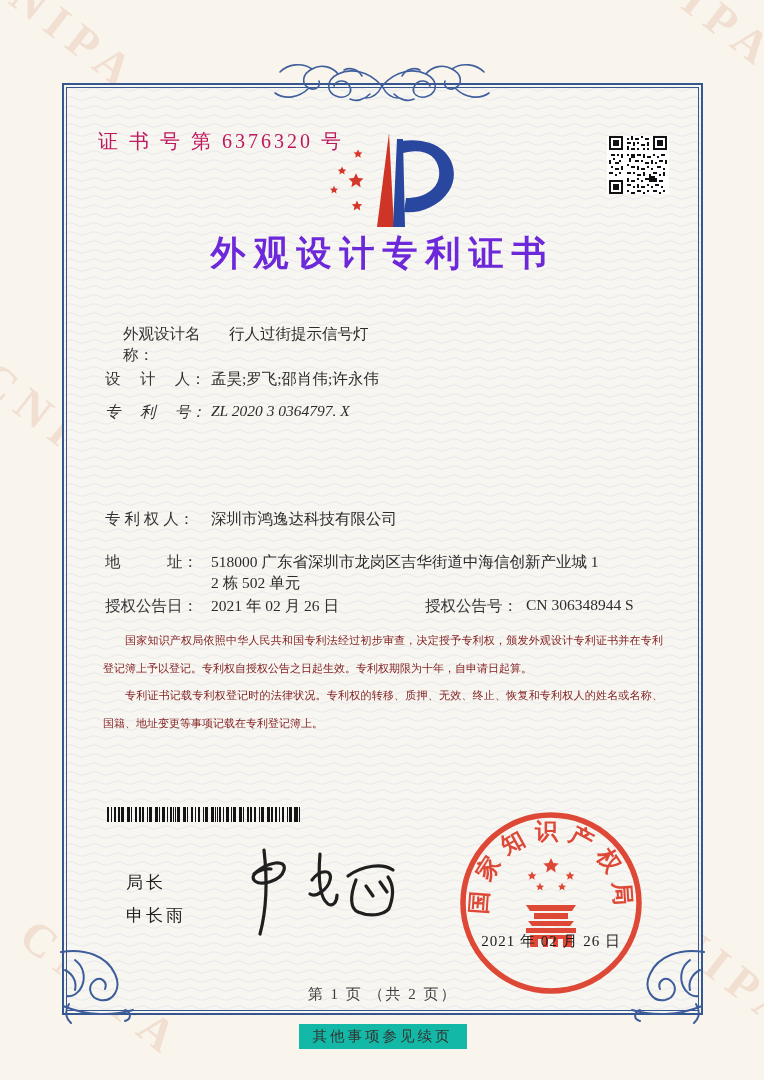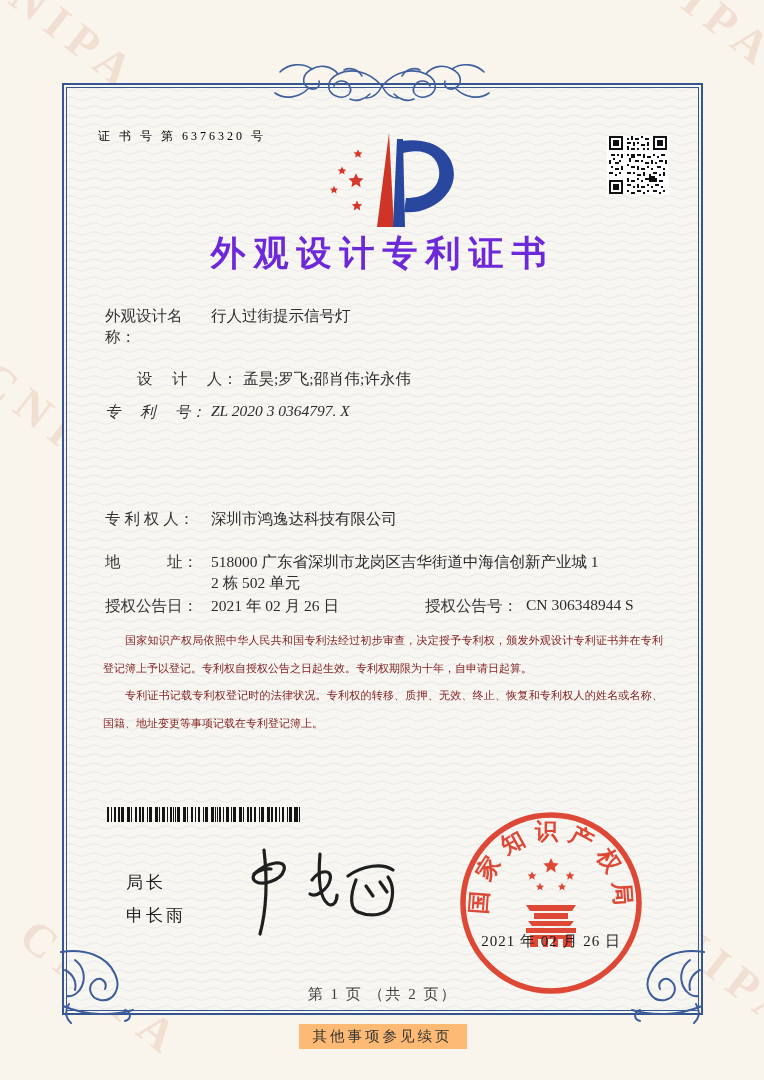--- a/index.html
+++ b/index.html
@@ -21,21 +21,21 @@
   .frame{
     position:absolute;left:62px;top:83px;width:641px;height:932px;
     border:2.5px solid #35568e;background:#f8f6f1;box-sizing:border-box;
   }
   .frame-inner{
     position:absolute;inset:2px;border:1px solid #35568e;
   }
   .waves{position:absolute;inset:0;width:100%;height:100%;}
   
   .cert-no{
-    position:absolute;left:98px;top:128px;font-size:12px;color:#000000;
+    position:absolute;left:98px;top:128px;font-size:20px;color:#be185d;
     letter-spacing:3px;
   }
   .big-title{
     position:absolute;left:62px;top:230px;width:641px;text-align:center;
     font-size:35px;font-weight:700;color:#6d28d9;letter-spacing:8px;
   }
   .frow{position:absolute;left:105px;width:565px;font-size:15.5px;color:#333;}
   .flabel{display:inline-block;width:106px;vertical-align:top;color:#333;}
   .fvalue{display:inline-block;vertical-align:top;max-width:440px;color:#2c2c2c;}
   .fpair2{position:absolute;left:320px;top:0;}
@@ -63,21 +63,21 @@
     font-size:15px;color:#1b1b1b;letter-spacing:1px;z-index:6;
   }
   .page-num{
     position:absolute;left:62px;top:985px;width:641px;text-align:center;
     font-size:15px;color:#3f3f3f;letter-spacing:2px;
   }
   .cont-note{
     position:absolute;left:62px;top:1024px;width:641px;text-align:center;
   }
   .cont-note span{
-    display:inline-block;background:#fdba74;padding:3px 14px;
+    display:inline-block;background:#14b8a6;padding:3px 14px;
     font-size:14.5px;color:#333;letter-spacing:3px;
   }
   .ornament-top{position:absolute;left:272px;top:62px;z-index:3;}
   .flourish{position:absolute;z-index:3;}
   .logo{position:absolute;left:320px;top:125px;}
   .qr{position:absolute;left:607px;top:136px;}
 </style>
 </head>
 <body>
 
@@ -166,24 +166,24 @@
       <path d="M1 1h5v5h-5z M23 1h5v5h-5z M1 23h5v5h-5z"></path>
     </g>
     <g fill="#111111">
       <path d="M2 2h3v3h-3z M24 2h3v3h-3z M2 24h3v3h-3z"></path>
       <path d="M9 1h1v1h-1z M11 0h1v2h-1z M13 1h2v1h-2z M16 0h1v1h-1z M18 1h2v1h-2z M9 3h2v1h-2z M12 3h1v2h-1z M14 3h1v1h-1z M16 4h2v1h-2z M19 3h1v2h-1z M9 5h1v2h-1z M11 6h2v1h-2z M14 6h1v1h-1z M17 6h1v1h-1z M19 6h1v1h-1z M1 9h2v1h-2z M4 9h1v1h-1z M6 9h1v2h-1z M0 12h1v2h-1z M2 11h1v1h-1z M3 13h2v1h-2z M5 12h1v1h-1z M1 15h1v1h-1z M3 16h2v1h-2z M6 15h1v2h-1z M0 18h2v1h-2z M3 19h1v1h-1z M5 18h1v1h-1z M9 9h1v1h-1z M11 9h2v2h-2z M14 9h2v1h-2z M17 9h1v2h-1z M19 10h2v1h-2z M22 9h1v1h-1z M24 10h1v1h-1z M26 9h2v1h-2z M10 11h1v2h-1z M13 12h2v1h-2z M16 12h1v1h-1z M18 13h2v1h-2z M21 12h1v2h-1z M23 13h1v1h-1z M25 12h2v1h-2z M28 12h1v2h-1z M9 14h1v1h-1z M11 15h2v1h-2z M14 15h1v2h-1z M16 16h2v1h-2z M19 15h1v1h-1z M21 16h1v1h-1z M24 15h2v1h-2z M27 16h1v1h-1z M9 18h2v1h-2z M12 18h1v1h-1z M14 19h2v1h-2z M17 18h1v2h-1z M20 19h1v1h-1z M22 18h2v1h-2z M25 19h1v1h-1z M27 18h1v2h-1z M9 21h1v2h-1z M11 22h2v1h-2z M14 21h1v1h-1z M16 22h1v1h-1z M18 21h2v1h-2z M21 22h1v1h-1z M23 21h1v2h-1z M25 22h2v1h-2z M9 24h2v1h-2z M12 25h1v1h-1z M14 24h1v2h-1z M16 25h2v1h-2z M19 24h1v1h-1z M21 25h1v1h-1z M23 24h2v1h-2z M26 25h1v1h-1z M9 27h1v1h-1z M11 28h2v1h-2z M14 27h2v1h-2z M17 28h1v1h-1z M19 27h1v1h-1z M22 27h2v1h-2z M25 28h1v1h-1z M27 27h1v1h-1z M20 20h3v3h-3z"></path>
     </g>
   </svg>
 
   <div class="big-title">外观设计专利证书</div>
 
-  <div class="frow" style="top:306px;">
+  <div class="frow" style="top:324px;margin-left:18px;">
     <span class="flabel">外观设计名称：</span><span class="fvalue">行人过街提示信号灯</span>
   </div>
-  <div class="frow" style="top:369px;margin-left:32px;">
+  <div class="frow" style="top:369px;">
     <span class="flabel">设　 计 　人：</span><span class="fvalue">孟昊;罗飞;邵肖伟;许永伟</span>
   </div>
   <div class="frow" style="top:402px;font-style:italic;">
     <span class="flabel">专　 利 　号：</span><span class="fvalue">ZL 2020 3 0364797. X</span>
   </div>
   <div class="frow" style="top:509px;">
     <span class="flabel">专 利 权 人：</span><span class="fvalue">深圳市鸿逸达科技有限公司</span>
   </div>
   <div class="frow" style="top:552px;">
     <span class="flabel">地　　　址：</span><span class="fvalue"><span>518000 广东省深圳市龙岗区吉华街道中海信创新产业城 1</span><br><span>2 栋 502 单元</span></span>

